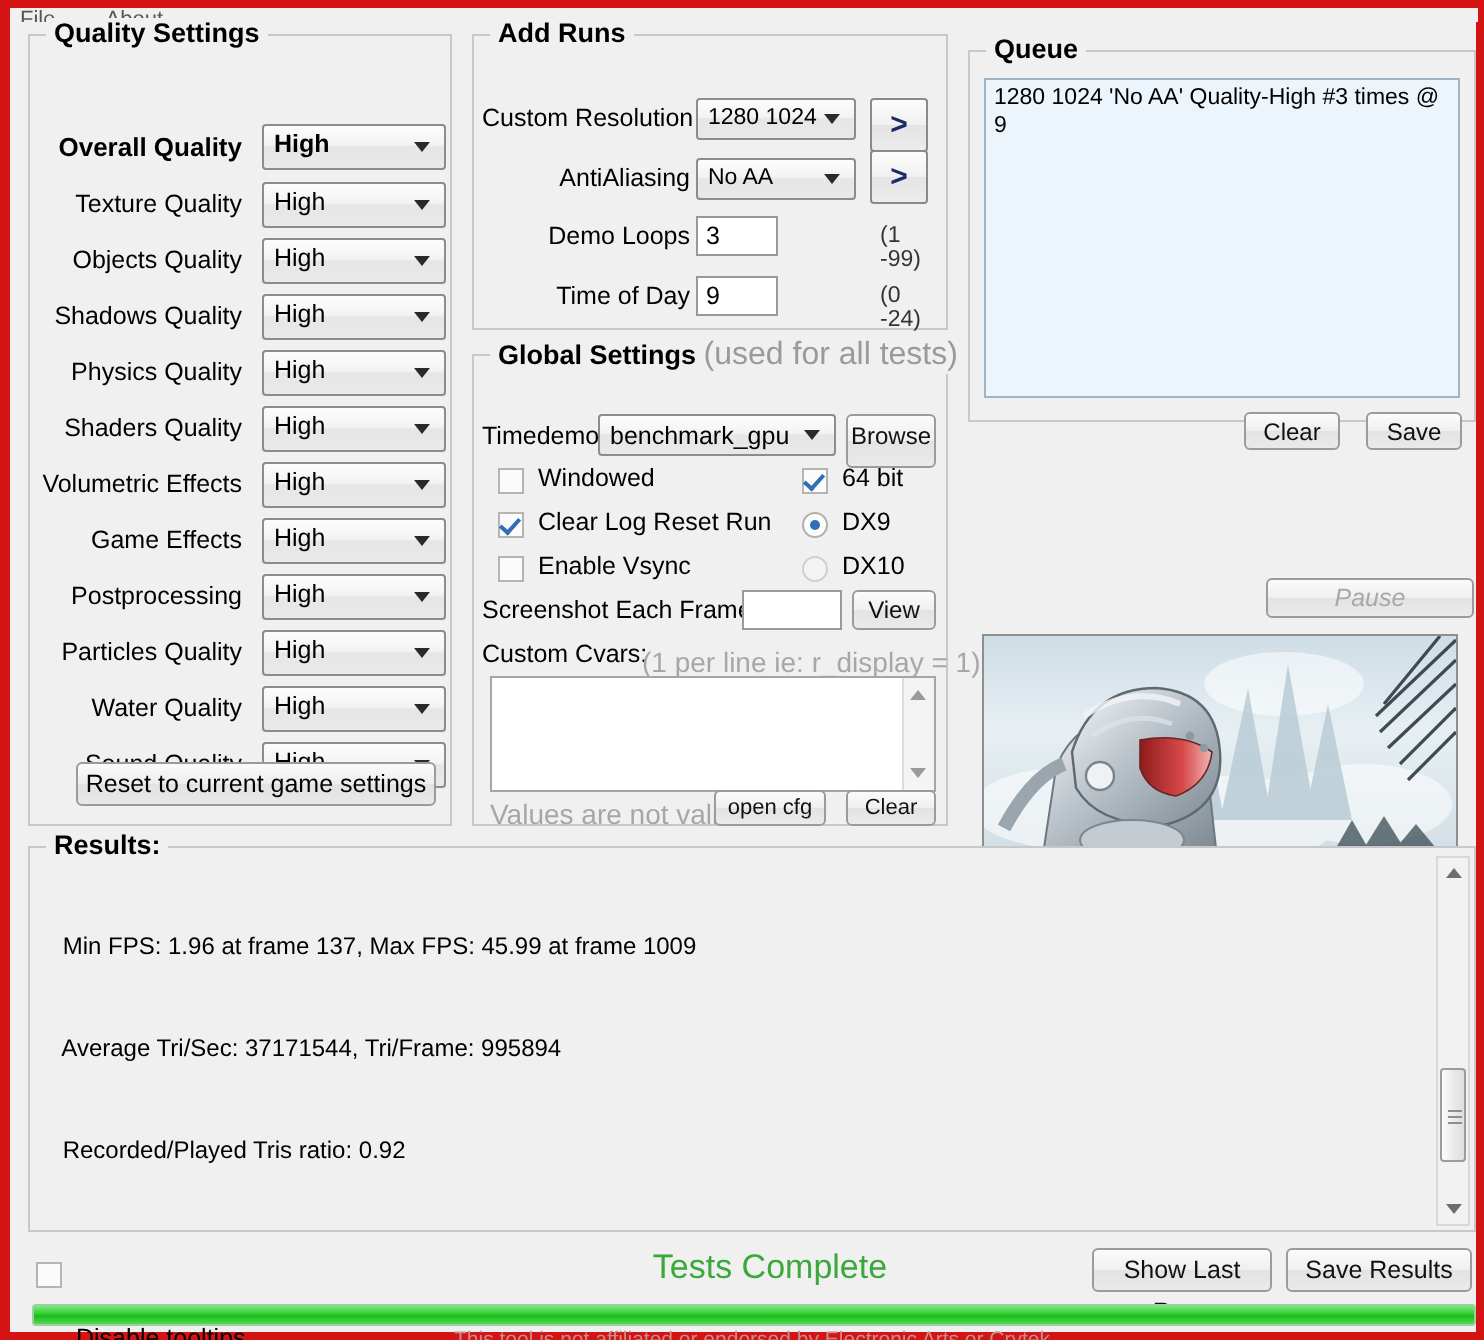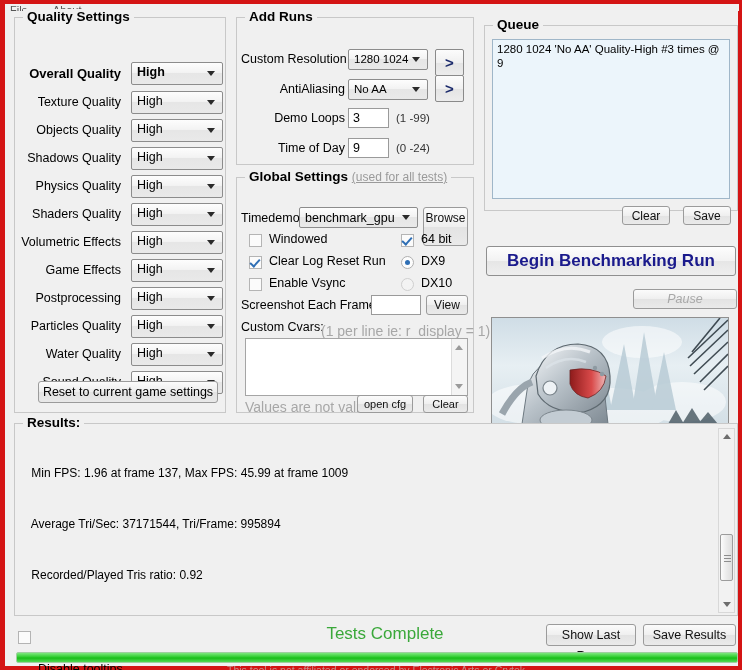--- a/index.html
+++ b/index.html
@@ -26,21 +26,21 @@
     background:#f0f0f0;overflow:hidden;
     font-size:11px;color:#555;
   }
   #menubar span{display:inline-block;margin-right:22px;line-height:10px;}
 
   .groupbox{position:absolute;box-sizing:border-box;border:1px solid #c8c8c8;background:#f0f0f0;}
   .gb-title{
     position:absolute;top:-9px;left:8px;background:#f0f0f0;padding:0 4px;
     font-weight:bold;font-size:13.5px;color:#000;white-space:nowrap;
   }
-  .gb-title .sub{font-weight:normal;font-size:12px;color:#9a9a9a;text-decoration:underline;}
+  .gb-title .sub{font-weight:normal;font-size:16px;color:#9a9a9a;}
 
   
   #quality{left:9px;top:13px;width:212px;height:396px;}
   .qrow{position:absolute;left:0;width:212px;height:28px;}
   .qlabel{position:absolute;right:106px;top:4px;text-align:right;font-size:12.5px;white-space:nowrap;margin-left:40px;}
   .qlabel.bold{font-weight:bold;font-size:13px;}
   .combo{
     position:absolute;box-sizing:border-box;
     border:1px solid #8c8c8c;border-radius:2px;
     background:linear-gradient(to bottom,#fdfdfd 0%,#f3f3f3 45%,#e6e6e6 50%,#e9e9e9 100%);
@@ -61,21 +61,21 @@
     font-size:12.5px;text-align:center;line-height:21px;
   }
 
   
   #addruns{left:231px;top:13px;width:238px;height:148px;}
   .arlabel{position:absolute;text-align:right;font-size:12.5px;white-space:nowrap;}
   .tinybox{
     position:absolute;box-sizing:border-box;border:1px solid #9a9a9a;background:#fff;
     font-size:12.5px;padding-left:4px;line-height:19px;
   }
-  .hint{position:absolute;font-size:11.5px;color:#333;}
+  .hint{position:absolute;font-size:11.5px;color:#333;margin-left:44px;}
   .gobtn{
     position:absolute;box-sizing:border-box;width:29px;height:27px;
     border:1px solid #8a8a8a;border-radius:2px;
     background:linear-gradient(to bottom,#fcfcfc,#f0f0f0 50%,#e4e4e4 51%,#ececec);
     color:#1b2a6b;font-weight:bold;font-size:15px;text-align:center;line-height:25px;
   }
 
   
   #global{left:231px;top:173px;width:238px;height:236px;}
   .cb{position:absolute;width:13px;height:13px;box-sizing:border-box;border:1px solid #b4b4b4;background:#fbfbfb;}
@@ -298,21 +298,21 @@
     <div class="gb-title">
       <span>Global Settings</span>
       <span class="sub">(used for all tests)</span>
     </div>
 
     <div class="arlabel" style="left:4px;top:33px;">Timedemo</div>
     <div class="combo" style="left:62px;top:29px;width:119px;height:21px;">
       <span class="val" style="top:3px">benchmark_gpu</span>
       <span class="arrow" style="top:7px"></span>
     </div>
-    <div class="btn" style="left:186px;top:29px;width:45px;height:39px;line-height:20px;">Browse</div>
+    <div class="btn" style="left:186px;top:29px;width:45px;height:27px;line-height:20px;">Browse</div>
 
     <div class="cb" style="left:12px;top:56px;"></div>
     <div class="cblabel" style="left:32px;top:54px;">Windowed</div>
 
     <div class="cb on" style="left:12px;top:78px;"></div>
     <div class="cblabel" style="left:32px;top:76px;">Clear Log Reset Run</div>
 
     <div class="cb" style="left:12px;top:100px;"></div>
     <div class="cblabel" style="left:32px;top:98px;">Enable Vsync</div>
 
@@ -346,21 +346,20 @@
 
   <div class="groupbox" id="queue">
     <div class="gb-title">Queue</div>
     <div id="queuelist">
       <div>1280 1024 'No AA' Quality-High #3 times @ 9</div>
     </div>
     <div class="btn" style="left:137px;top:180px;width:48px;height:19px;line-height:18px;">Clear</div>
     <div class="btn" style="left:198px;top:180px;width:48px;height:19px;line-height:18px;">Save</div>
   </div>
 
-  <div id="beginbtn">Begin Benchmarking Run</div>
   <div class="btn dim" style="left:628px;top:285px;width:104px;height:20px;line-height:19px;font-size:12.5px;font-style:italic;">Pause</div>
 
   <div id="crysisimg">
     <svg width="236" height="106" viewBox="0 0 236 106">
       <defs>
         <linearGradient id="sky" x1="0" y1="0" x2="0" y2="1">
           <stop offset="0%" stop-color="#cfdde6"></stop>
           <stop offset="45%" stop-color="#e7eff3"></stop>
           <stop offset="100%" stop-color="#d3dfe6"></stop>
         </linearGradient>

